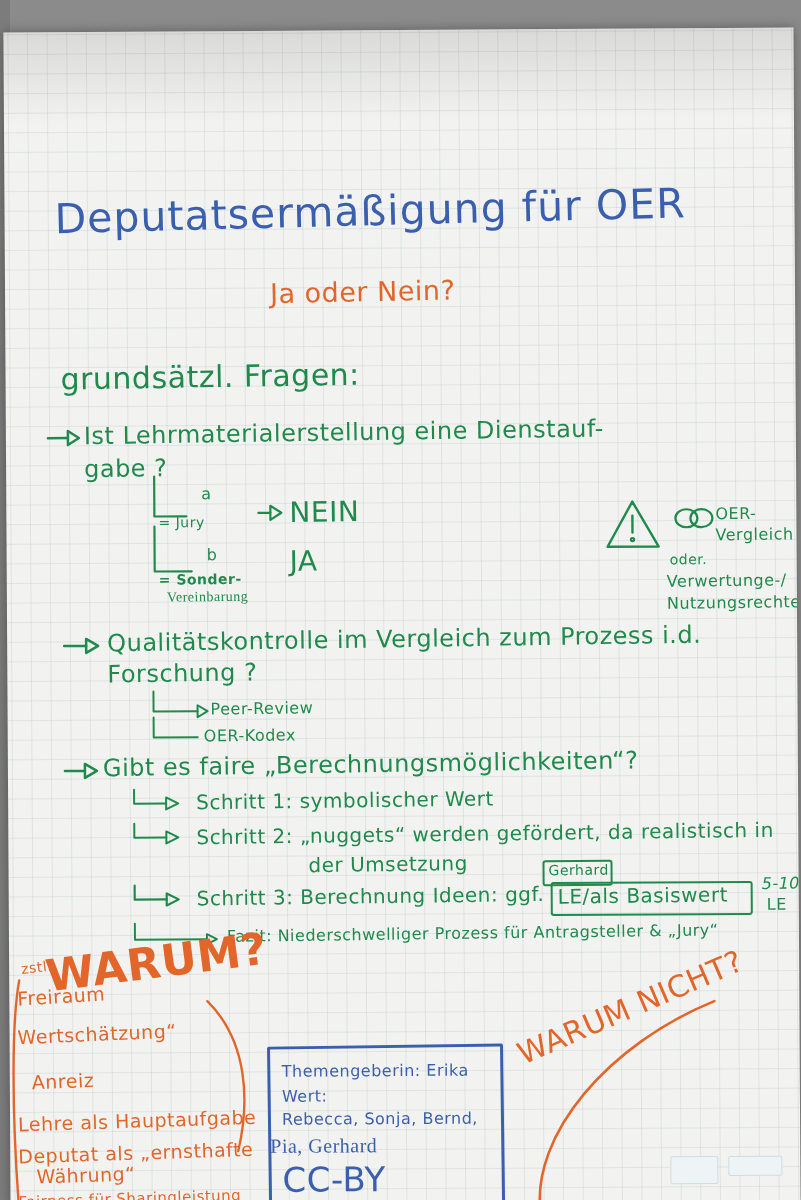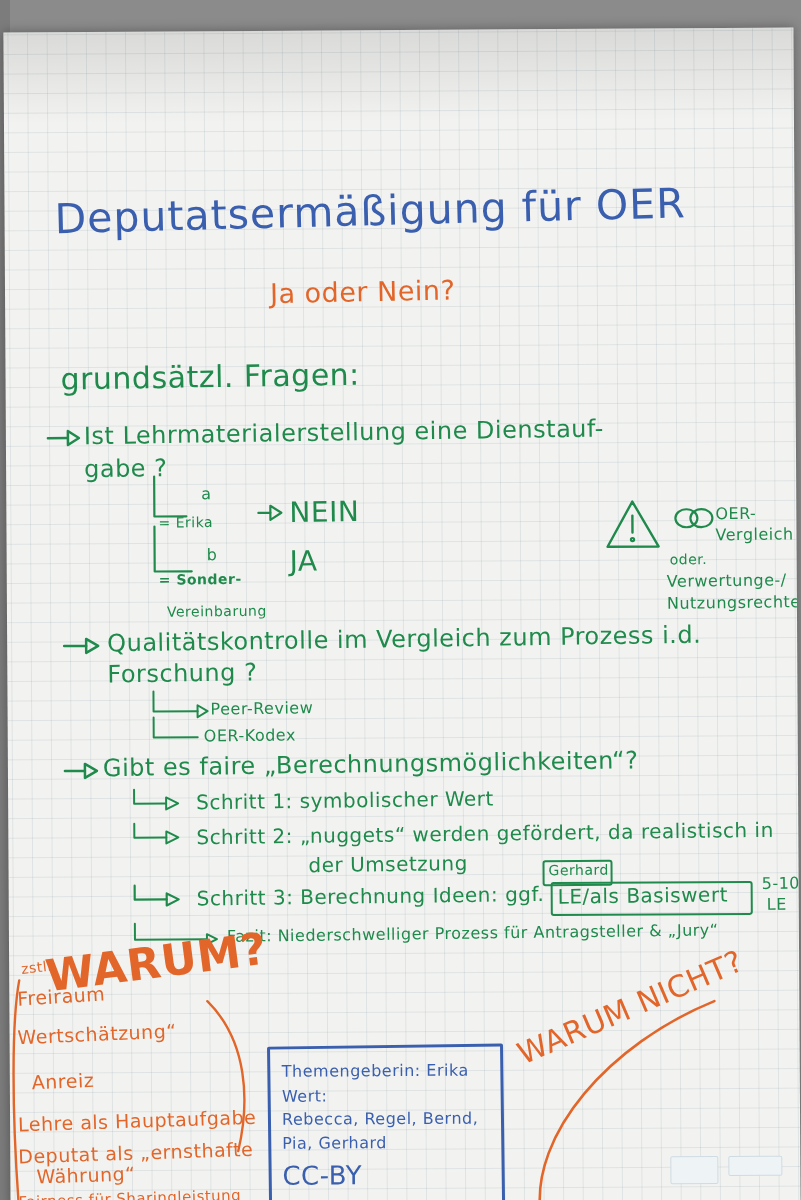--- a/index.html
+++ b/index.html
@@ -147,24 +147,24 @@
       <path d="M22,7 L33,14 L22,21 Z" stroke="#1f8a4c" stroke-width="2.5"></path>
     </svg>
     <div class="hw l1 green" style="left:78px; top:390px;">Ist   Lehrmaterialerstellung  eine Dienstauf-</div>
     <div class="hw l1 green" style="left:78px; top:425px;">gabe ?</div>
 
     <svg class="ink" style="left:140px; top:440px;" width="180" height="130">
       <path d="M8,5 L8,45 L40,45" stroke="#1f8a4c" stroke-width="2.2"></path>
       <path d="M8,55 L8,100 L45,100" stroke="#1f8a4c" stroke-width="2.2"></path>
     </svg>
     <div class="hw l3 green" style="left:195px; top:455px;">a</div>
-    <div class="hw l4 green" style="left:152px; top:484px;">= Erika</div>
+    <div class="hw l4 green" style="left:152px; top:484px;">= Jury</div>
     <div class="hw l3 green" style="left:200px; top:516px;">b</div>
     <div class="hw l4 green" style="left:152px; top:541px;font-weight:bold;">= Sonder-</div>
-    <div class="hw l4 green" style="left:160px; top:573px;">Vereinbarung</div>
+    <div class="hw l4 green" style="left:160px; top:559px;font-family:Liberation Serif, serif;">Vereinbarung</div>
 
     <svg class="ink" style="left:250px; top:470px;" width="30" height="25">
       <path d="M2,12 L14,12" stroke="#1f8a4c" stroke-width="2.2"></path>
       <path d="M14,5 L25,12 L14,19 Z" stroke="#1f8a4c" stroke-width="2.2"></path>
     </svg>
     <div class="hw l1 green" style="left:283px; top:467px; font-size:28px;">NEIN</div>
     <div class="hw l1 green" style="left:283px; top:516px; font-size:28px;text-align:center;">JA</div>
 
     <svg class="ink" style="left:598px; top:470px;" width="60" height="55">
       <path d="M28,3 L54,48 L3,48 Z" stroke="#1f8a4c" stroke-width="2.4"></path>
@@ -220,21 +220,21 @@
       <path d="M36,10 L48,16 L36,22 Z" stroke="#1f8a4c" stroke-width="2.2"></path>
     </svg>
     <div class="hw l2 green" style="left:188px; top:856px;">Schritt 3: Berechnung Ideen: ggf.</div>
 
     <div class="box-green" style="left:534px; top:831px; width:66px; height:22px;"></div>
     <div class="hw l4 green" style="left:540px; top:834px;">Gerhard</div>
 
     <div class="box-green" style="left:542px; top:853px; width:198px; height:30px;"></div>
     <div class="hw l2 green" style="left:549px; top:857px;">LE/als Basiswert</div>
 
-    <div class="hw l3 green" style="left:753px; top:848px;">5-10</div>
+    <div class="hw l3 green" style="left:753px; top:848px;font-style:italic;">5-10</div>
     <div class="hw l3 green" style="left:758px; top:869px;">LE</div>
 
     <svg class="ink" style="left:122px; top:890px;" width="100" height="30">
       <path d="M4,2 L4,18 L76,18" stroke="#1f8a4c" stroke-width="2"></path>
       <path d="M76,13 L86,18 L76,23 Z" stroke="#1f8a4c" stroke-width="2"></path>
     </svg>
     <div class="hw l3 green" style="left:218px; top:896px;">Fazit: Niederschwelliger Prozess für Antragsteller &amp; „Jury“</div>
 
     <div class="hw orange" style="left:12px; top:928px; font-size:14px; transform:rotate(-6deg);">zstl.</div>
     <div class="hw orange" style="left:36px; top:908px; font-size:44px; font-weight:600; transform:rotate(-7deg);">WARUM?</div>
@@ -253,21 +253,21 @@
     </svg>
 
     <div class="hw orange" style="left:500px; top:963px; font-size:30px; transform:rotate(-23deg);">WARUM NICHT?</div>
     <svg class="ink" style="left:490px; top:955px;" width="260" height="230">
       <path d="M40,230 C30,150 110,60 215,18" stroke="#e2662a" stroke-width="2.6"></path>
     </svg>
 
     <div class="box-blue" style="left:258px; top:1015px; width:230px; height:170px;"></div>
     <div class="hw blue" style="left:272px; top:1033px; font-size:16px;">Themengeberin: Erika</div>
     <div class="hw blue" style="left:272px; top:1058px; font-size:16px;">Wert:</div>
-    <div class="hw blue" style="left:272px; top:1081px; font-size:16px;">Rebecca, Regel, Bernd,</div>
-    <div class="hw blue" style="left:272px; top:1105px; font-size:16px;">Pia, Gerhard</div>
-    <div class="hw blue" style="left:272px; top:1132px; font-size:26px;">CC-BY</div>
+    <div class="hw blue" style="left:272px; top:1081px; font-size:16px;">Rebecca, Sonja, Bernd,</div>
+    <div class="hw blue" style="left:260px; top:1105px; font-size:20px;font-family:Liberation Serif, serif;">Pia, Gerhard</div>
+    <div class="hw blue" style="left:272px; top:1132px; font-size:34px;">CC-BY</div>
 
     <div class="logo-box" style="left:660px; top:1128px; width:46px; height:26px;"></div>
     <div class="logo-box" style="left:718px; top:1128px; width:52px; height:18px;"></div>
 
   </div>
 </div>
 
 </body></html>

